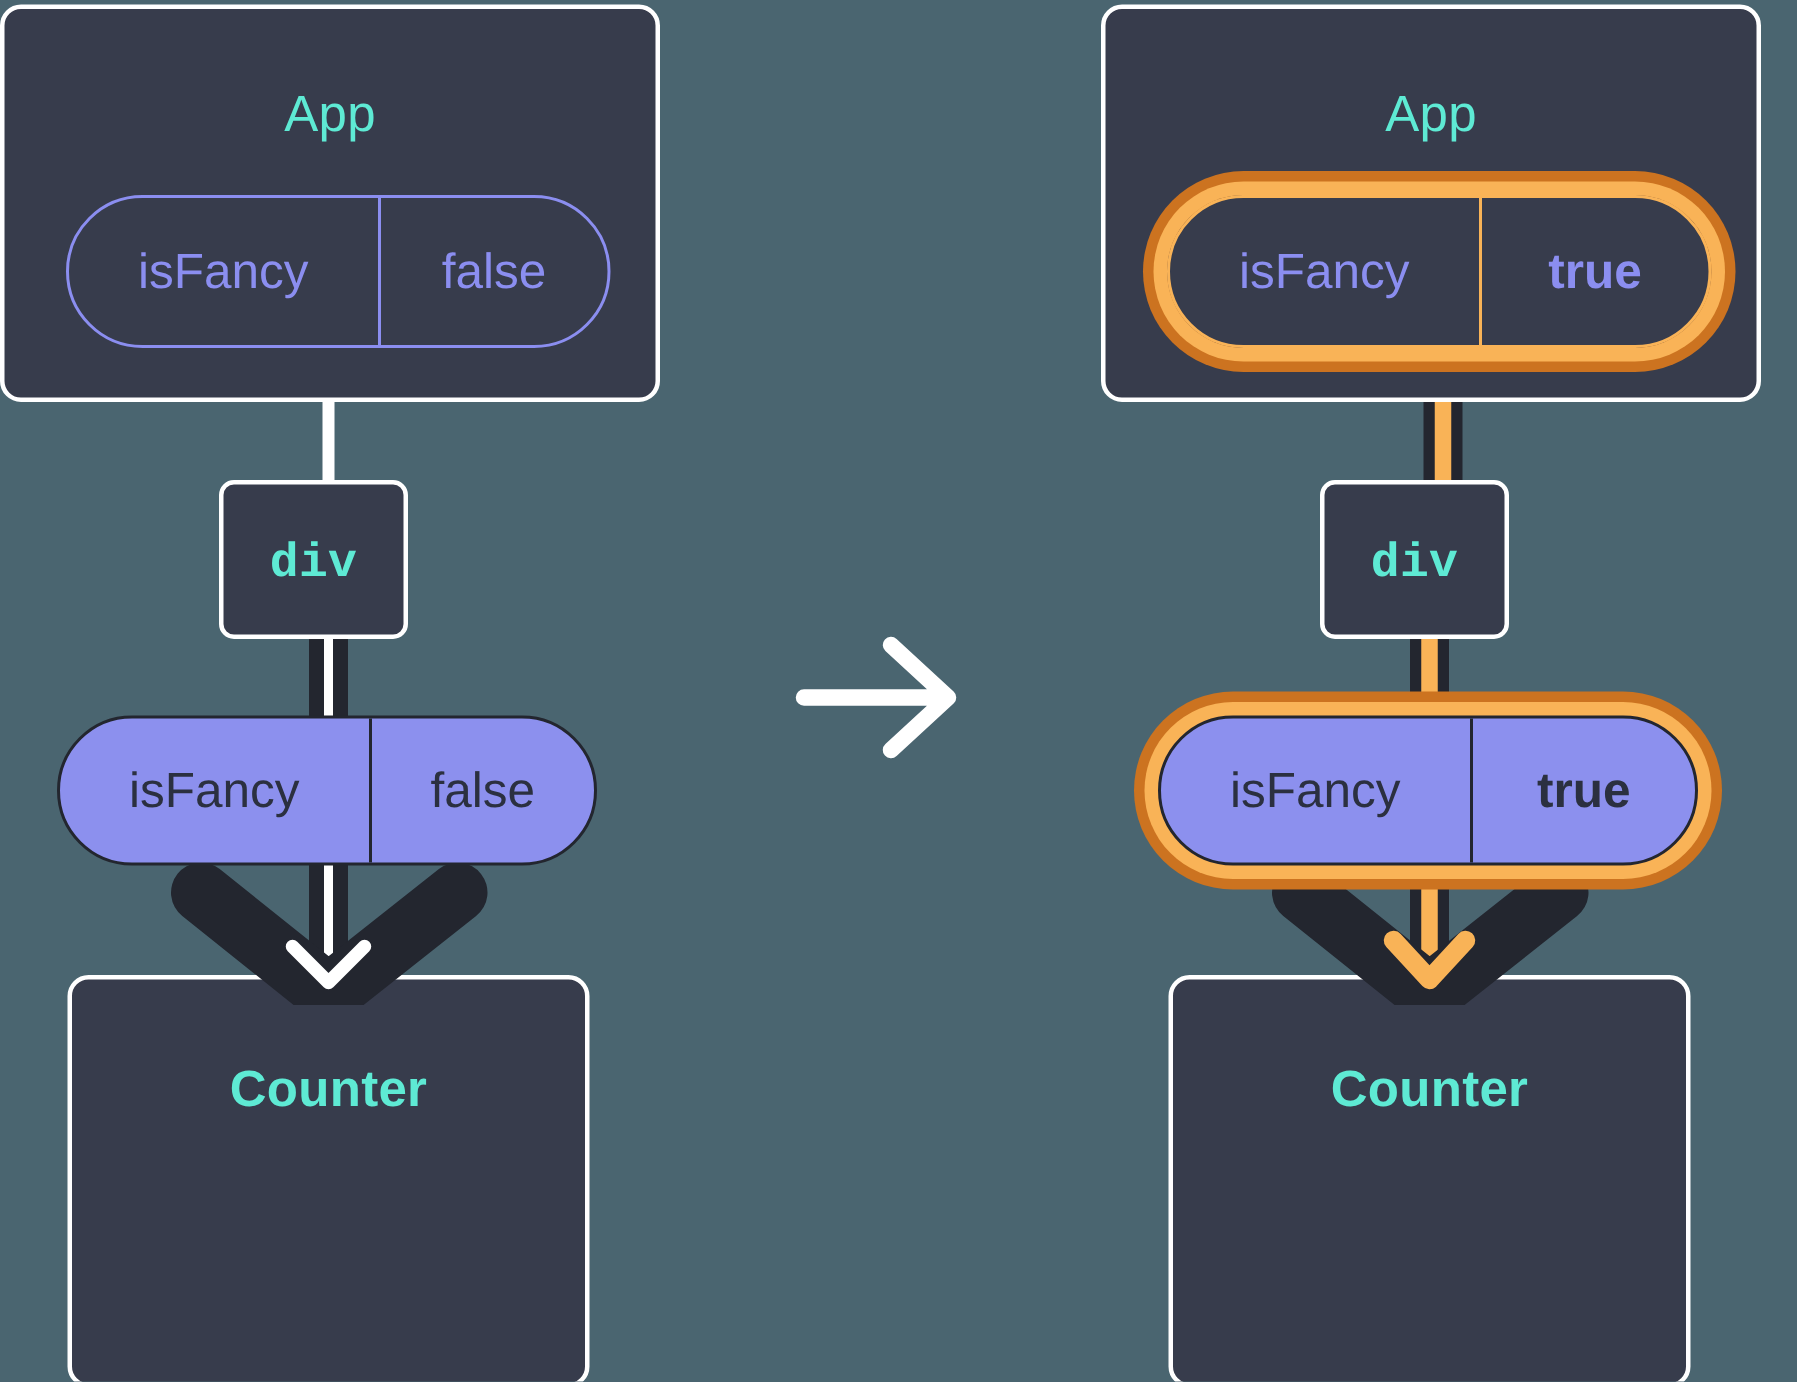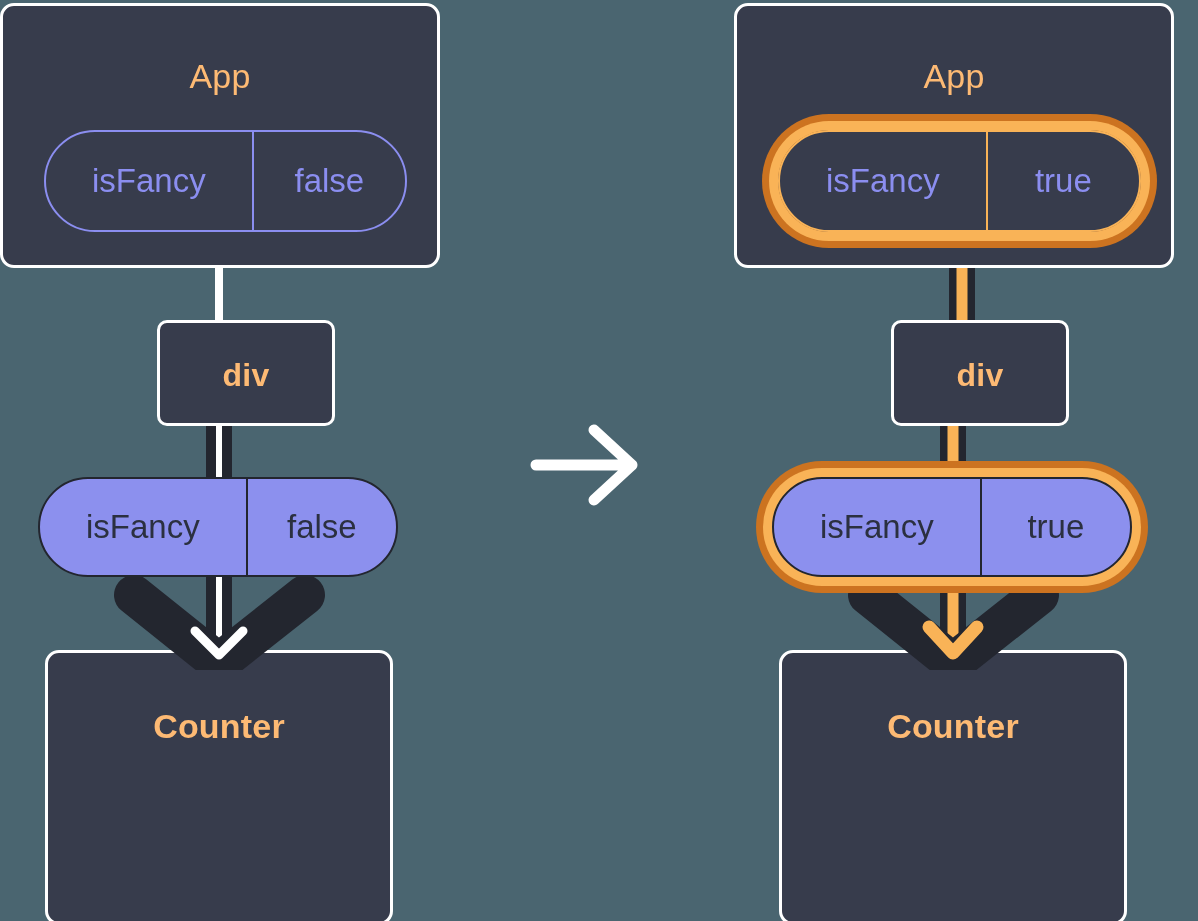--- a/index.html
+++ b/index.html
@@ -41,35 +41,36 @@
     background: #373c4c;
     border: 3px solid #ffffff;
     border-radius: 14px;
     z-index: 4;
   }
   .box-title {
     position: absolute;
     left: 0;
     right: 0;
     text-align: center;
-    color: #fdba74;
+    color: #5eead4;
     font-size: 34px;
     letter-spacing: 0.2px;
     font-weight: 400;
     white-space: nowrap;
   }
 
   
   .app-box { left: 3px; top: 3px; width: 440px; height: 265px; }
   .app-box .box-title { top: 51px; }
 
   
   .div-box {
-    left: 160px; top: 320px; width: 178px; height: 106px;
+    left: 149px; top: 320px; width: 126px; height: 106px;
     border-radius: 10px;
+    font-family: Liberation Mono, monospace;
   }
   .div-box .box-title { top: 34px; font-size: 32px; font-weight: 700; }
 
   
   .counter-box { left: 48px; top: 650px; width: 348px; height: 275px; }
   .counter-box .box-title { top: 54px; font-weight: bold; }
 
   
   .pill {
     position: absolute;
@@ -115,21 +116,21 @@
   
   .app-pill { left: 41px; top: 124px; width: 363px; height: 102px; font-size: 33px; }
   .app-pill .cell.key { width: 208px; }
   .app-pill .cell.val { width: 155px; }
 
   
   .props-pill { left: 41px; top: 477px; width: 360px; height: 100px; font-size: 33px; }
   .props-pill .cell.key { width: 208px; }
   .props-pill .cell.val { width: 152px; }
 
-  .bold { font-weight: 400; }
+  .bold { font-weight: 700; }
 
   
   .conn { position: absolute; z-index: 2; }
 
   
   .conn.white  { background: #ffffff; width: 8px; }
 
   
   .conn.dark   { background: #23262f; width: 26px; }
   .conn.dark::after {

